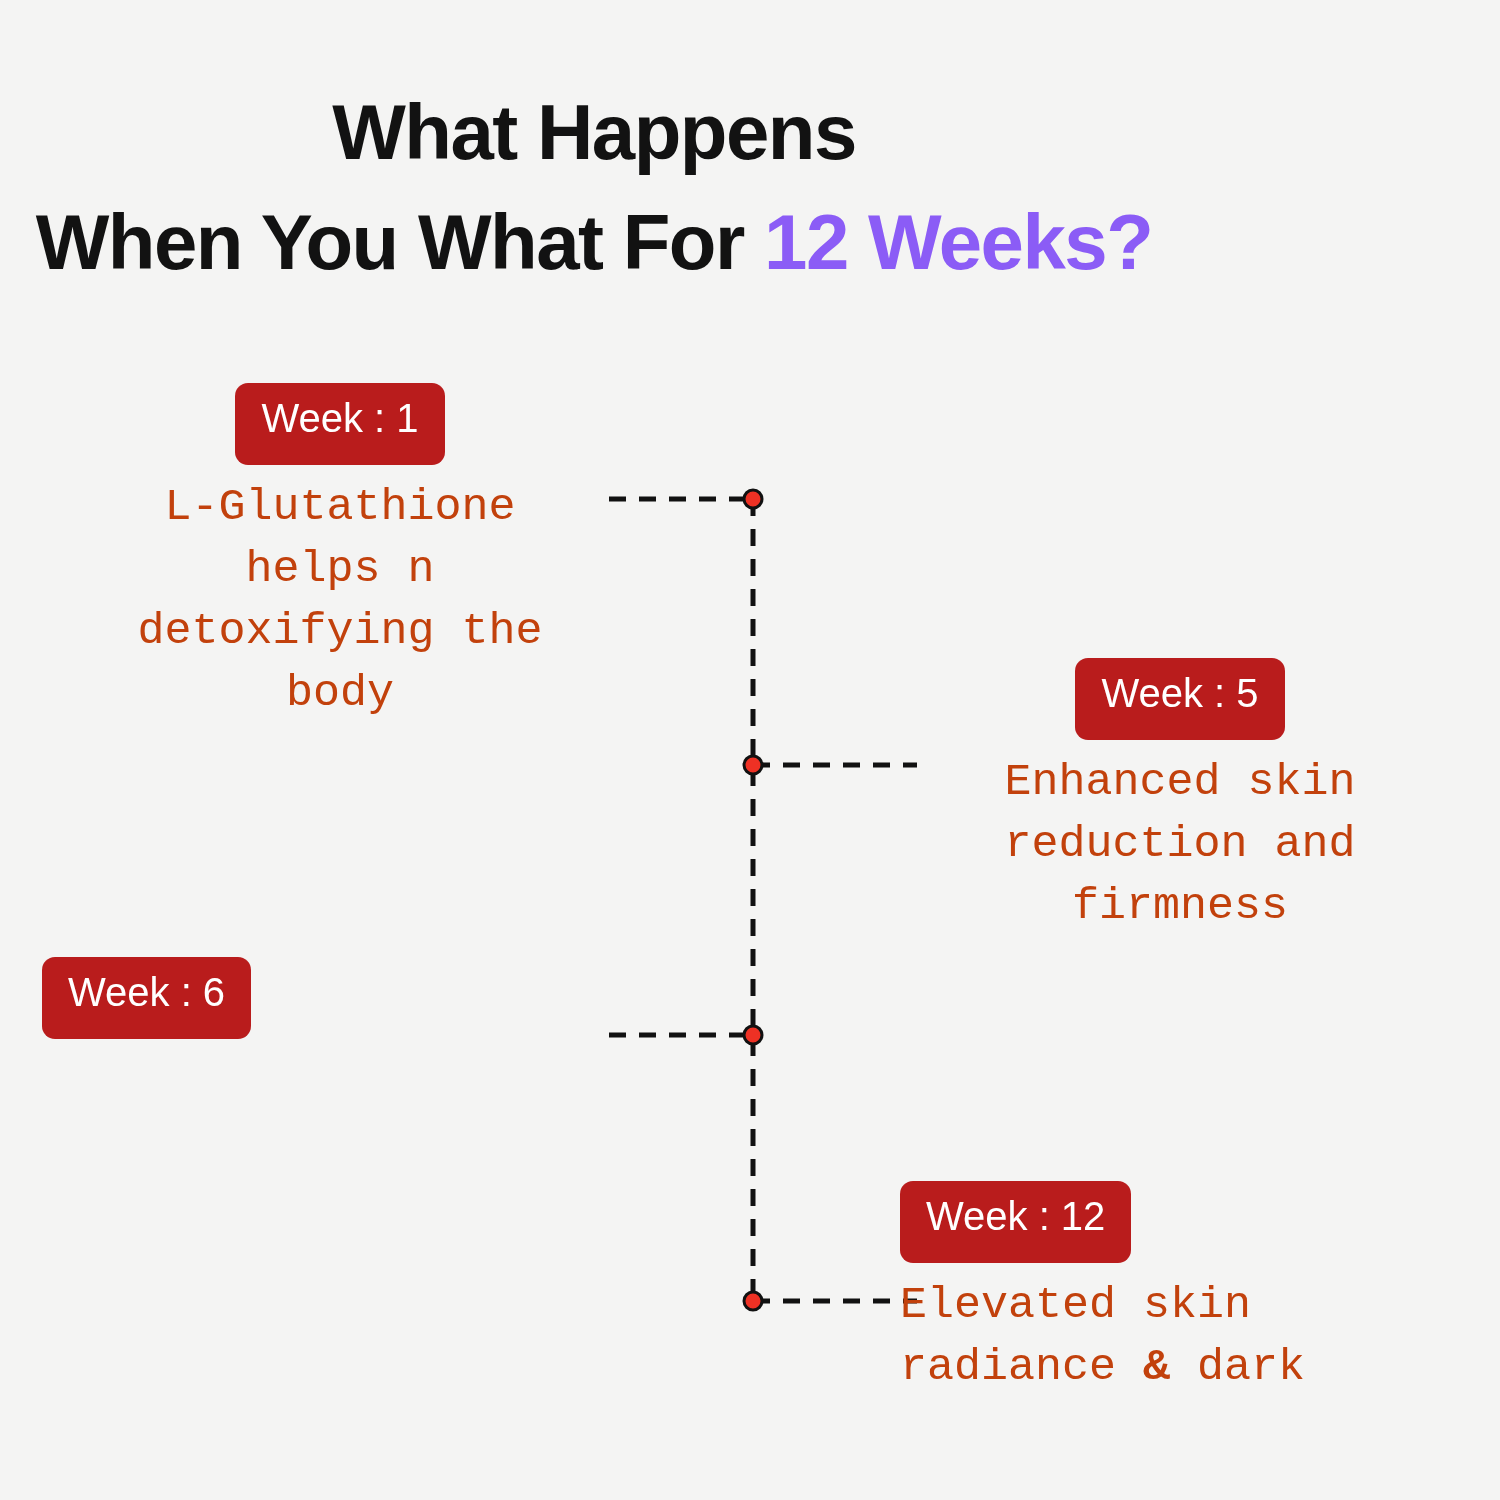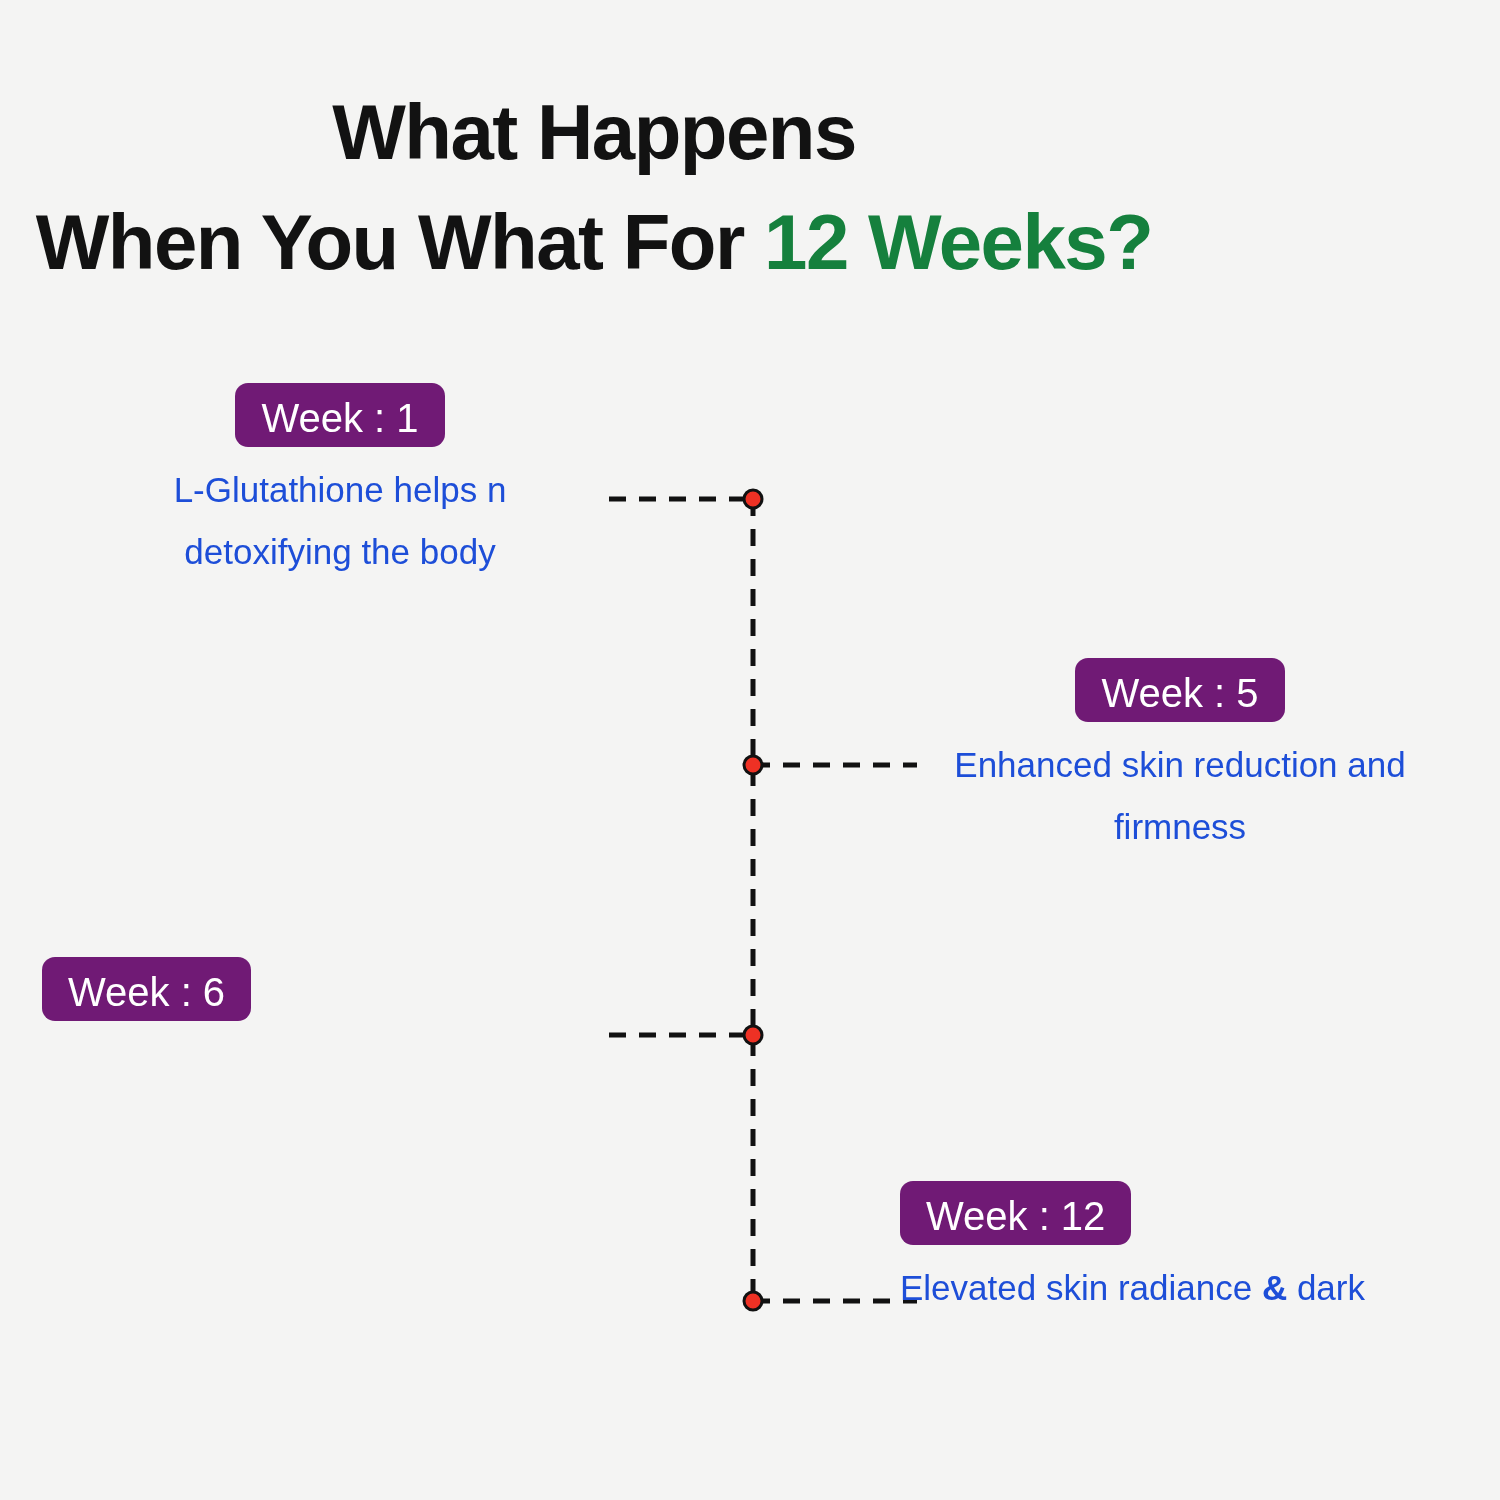--- a/index.html
+++ b/index.html
@@ -34,56 +34,56 @@
     font-size: 78px;
     line-height: 108px;
     letter-spacing: -1.5px;
     color: #121212;
     white-space: nowrap;
   }
   #title-line-2 {
     margin-top: 2px;
   }
   .title-accent {
-    color: #15803d;
+    color: #8b5cf6;
   }
 
   
   #connectors {
     position: absolute;
     left: 0;
     top: 0;
     width: 1500px;
     height: 1500px;
     pointer-events: none;
   }
 
   
   .milestone {
     position: absolute;
   }
   .badge {
     display: inline-block;
-    background: #701a75;
+    background: #b91c1c;
     color: #ffffff;
     font-family: "Liberation Sans", sans-serif;
     font-size: 40px;
     font-weight: normal;
     line-height: 70px;
-    height: 64px;
+    height: 82px;
     padding: 0 26px;
     border-radius: 13px;
     white-space: nowrap;
     box-sizing: border-box;
   }
   .desc {
-    font-family: Liberation Sans, sans-serif;
-    font-size: 35px;
+    font-family: Liberation Mono, monospace;
+    font-size: 45px;
     line-height: 62px;
-    color: #1d4ed8;
+    color: #c2410c;
     margin-top: 12px;
   }
   .desc .amp {
     font-weight: bold;
   }
 
   
   #milestone-week-1 {
     left: 95px;
     top: 383px;

